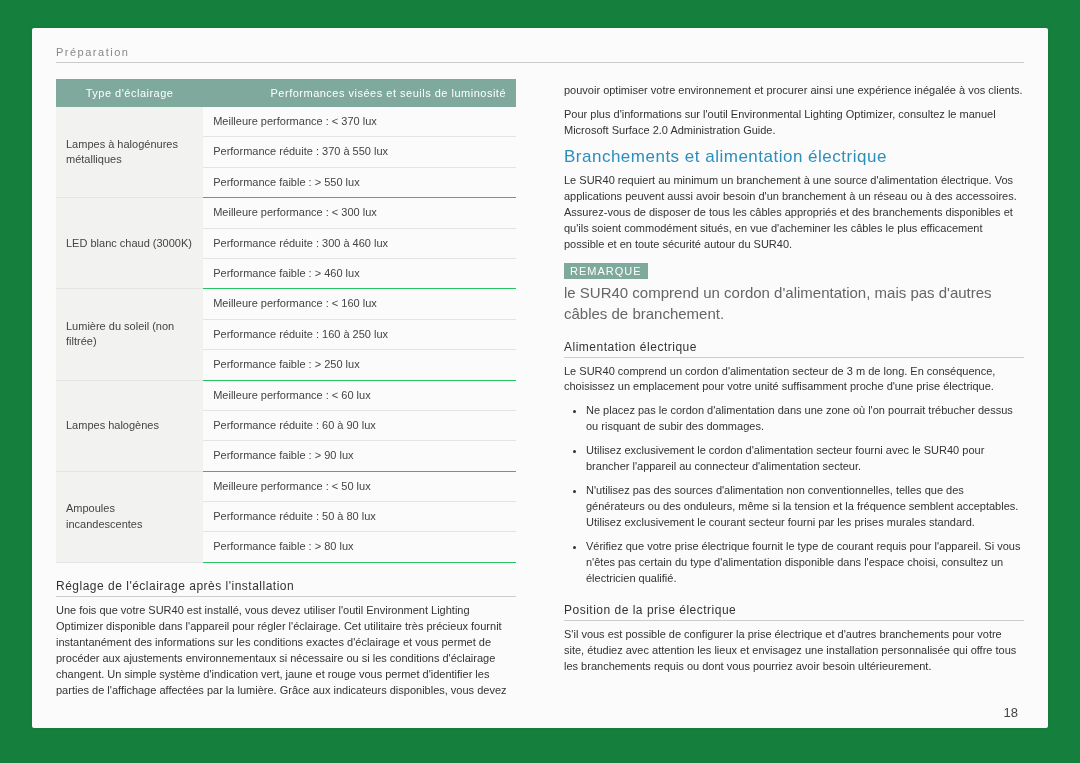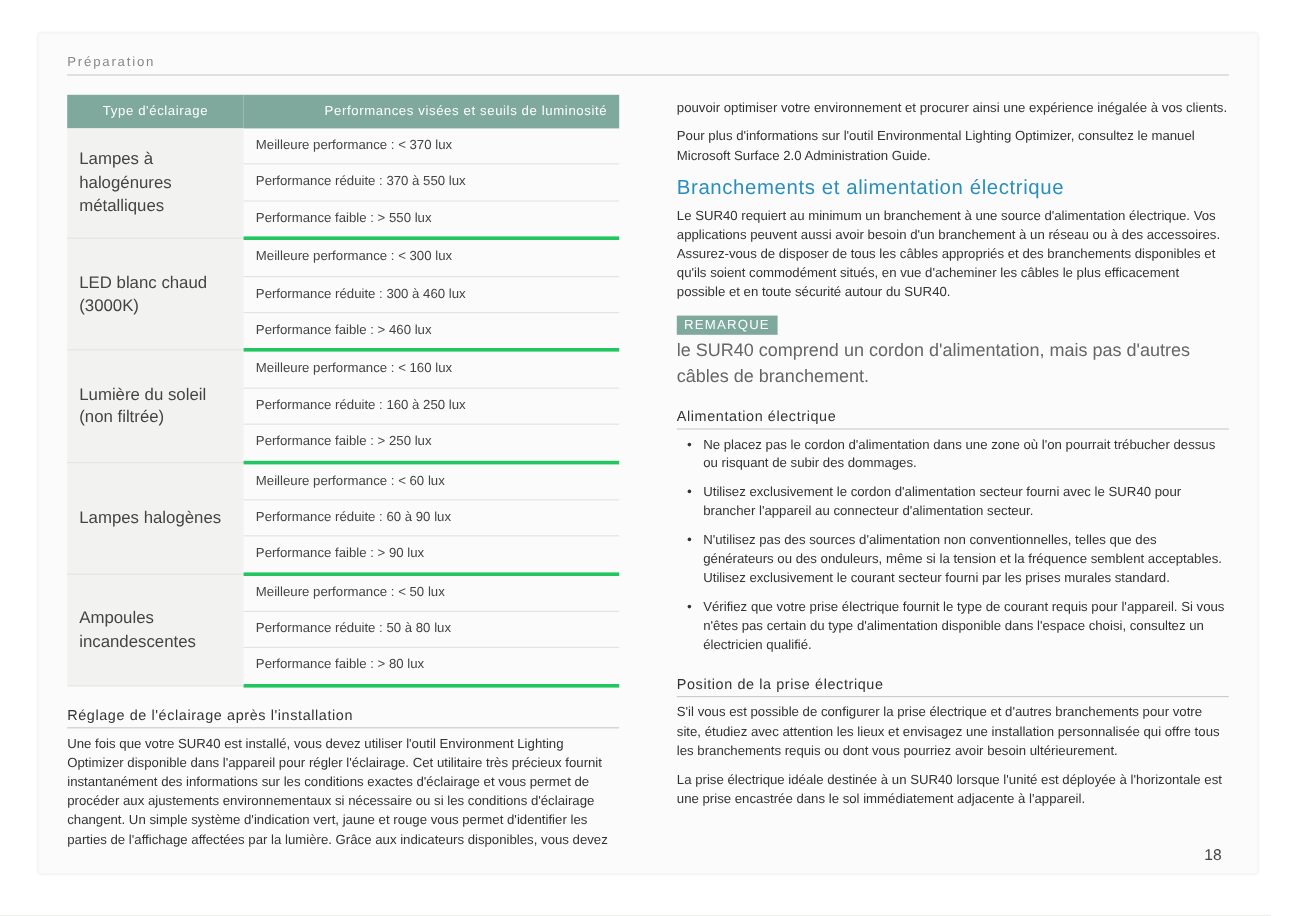--- a/index.html
+++ b/index.html
@@ -7,21 +7,21 @@
     padding: 0;
     background: #e0e7e0;
     font-family: Arial, Helvetica, sans-serif;
     color: #333;
   }
   .page {
     width: 1080px;
     height: 763px;
     box-sizing: border-box;
     padding: 28px 32px 24px 32px;
-    background: #ffffff;
+    background: #15803d;
     position: relative;
   }
   .inner {
     background: #fbfbfb;
     border-radius: 2px;
     padding: 18px 24px 24px 24px;
     height: 700px;
     box-sizing: border-box;
     box-shadow: 0 0 3px rgba(0,0,0,0.1);
     position: relative;
@@ -64,24 +64,24 @@
     background: #7ea99c;
   }
   table.lighting td {
     padding: 7px 10px;
     border-bottom: 1px solid #e4e4e4;
     vertical-align: middle;
     line-height: 1.4;
   }
   table.lighting td.type {
     background: #f2f2f0;
-    font-size: 14px;
+    font-size: 11px;
   }
   table.lighting tr.sep td {
-    border-bottom: 3px solid #22c55e;
+    border-bottom: 1px solid #22c55e;
   }
   .subhead {
     font-size: 12px;
     letter-spacing: 0.5px;
     color: #333;
     margin: 16px 0 6px 0;
     border-bottom: 1px solid #ccc;
     padding-bottom: 3px;
   }
   .para {
@@ -209,29 +209,29 @@
         <div class="para">pouvoir optimiser votre environnement et procurer ainsi une expérience inégalée à vos clients.</div>
         <div class="para">Pour plus d'informations sur l'outil Environmental Lighting Optimizer, consultez le manuel Microsoft Surface 2.0 Administration Guide.</div>
 
         <div class="h2">Branchements et alimentation électrique</div>
         <div class="para">Le SUR40 requiert au minimum un branchement à une source d'alimentation électrique. Vos applications peuvent aussi avoir besoin d'un branchement à un réseau ou à des accessoires. Assurez-vous de disposer de tous les câbles appropriés et des branchements disponibles et qu'ils soient commodément situés, en vue d'acheminer les câbles le plus efficacement possible et en toute sécurité autour du SUR40.</div>
 
         <div class="note-badge">REMARQUE</div>
         <div class="note-text">le SUR40 comprend un cordon d'alimentation, mais pas d'autres câbles de branchement.</div>
 
         <div class="subhead">Alimentation électrique</div>
+        <div class="para">Le SUR40 comprend un cordon d'alimentation secteur de 3 m de long. En conséquence, choisissez un emplacement pour votre unité suffisamment proche d'une prise électrique.</div>
 
         <ul class="bullets" id="bullets">
             <li>Ne placez pas le cordon d'alimentation dans une zone où l'on pourrait trébucher dessus ou risquant de subir des dommages.</li>
             <li>Utilisez exclusivement le cordon d'alimentation secteur fourni avec le SUR40 pour brancher l'appareil au connecteur d'alimentation secteur.</li>
             <li>N'utilisez pas des sources d'alimentation non conventionnelles, telles que des générateurs ou des onduleurs, même si la tension et la fréquence semblent acceptables. Utilisez exclusivement le courant secteur fourni par les prises murales standard.</li>
             <li>Vérifiez que votre prise électrique fournit le type de courant requis pour l'appareil. Si vous n'êtes pas certain du type d'alimentation disponible dans l'espace choisi, consultez un électricien qualifié.</li>
           </ul>
 
         <div class="subhead">Position de la prise électrique</div>
         <div class="para">S'il vous est possible de configurer la prise électrique et d'autres branchements pour votre site, étudiez avec attention les lieux et envisagez une installation personnalisée qui offre tous les branchements requis ou dont vous pourriez avoir besoin ultérieurement.</div>
-        <div class="para">La prise électrique idéale destinée à un SUR40 lorsque l'unité est déployée à l'horizontale est une prise encastrée dans le sol immédiatement adjacente à l'appareil.</div>
       </div>
     </div>
 
     <div class="page-num">18</div>
   </div>
 </div>
 
 </body></html>

